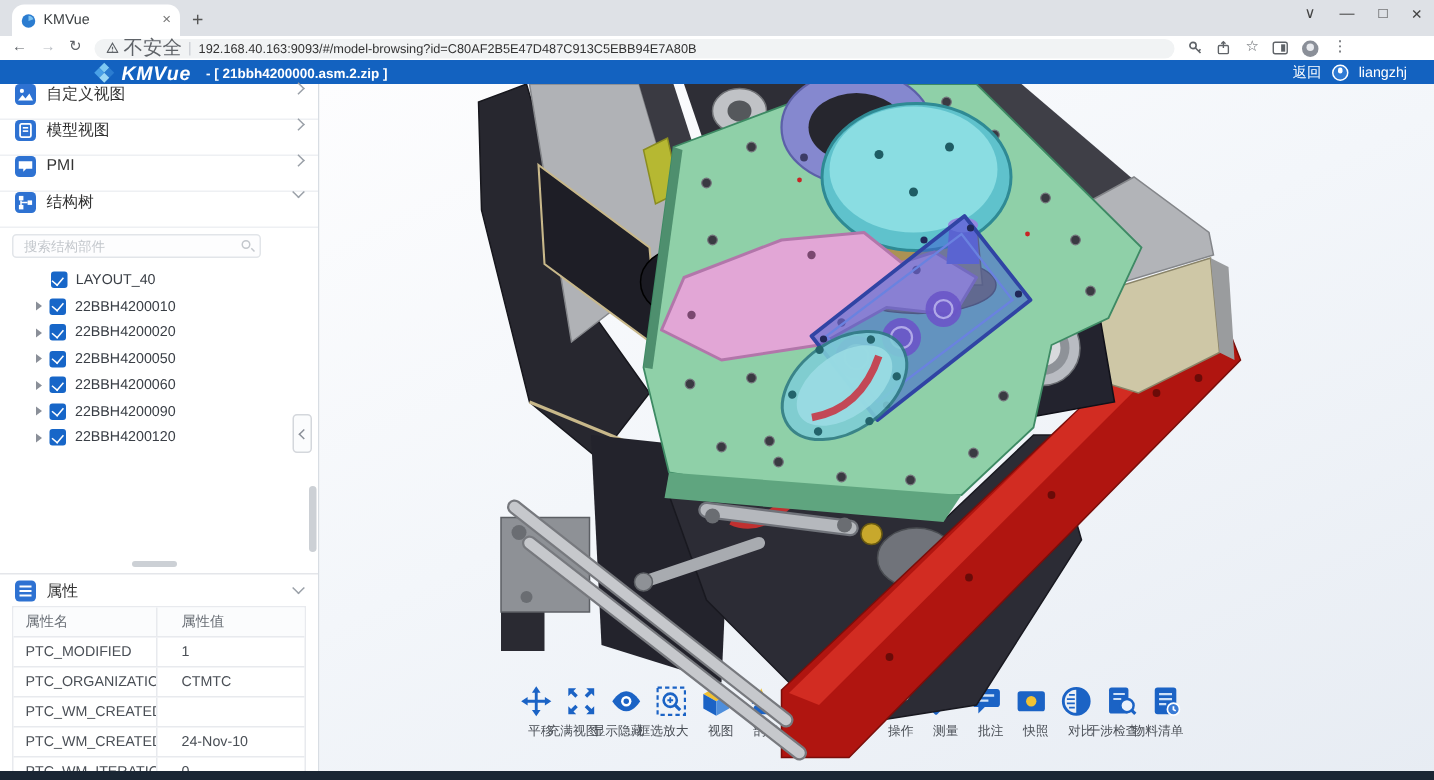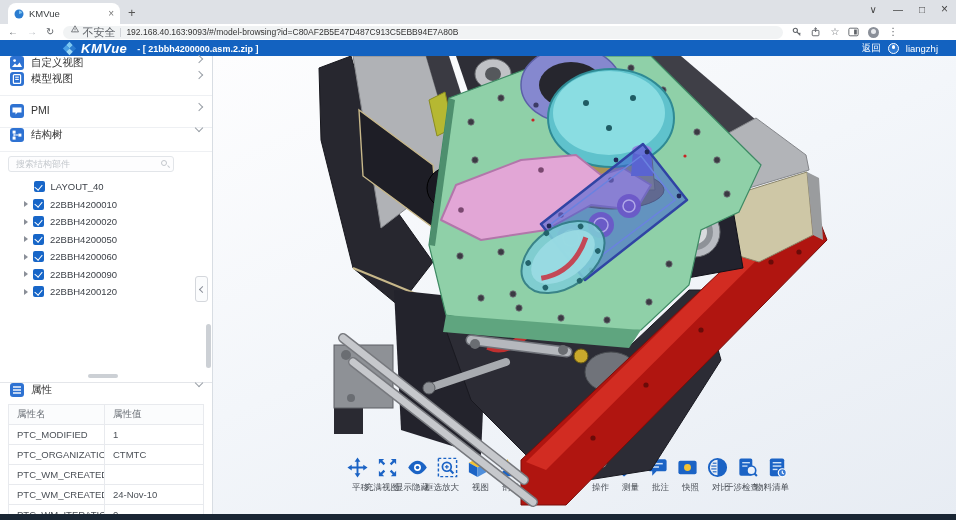--- a/index.html
+++ b/index.html
@@ -11,21 +11,21 @@
   .tabbar { left:0; top:0; width:956px; height:24px; background:#dee1e6; }
   .tab { position:absolute; left:8px; top:3px; width:112px; height:21px; background:#fff; border-radius:8px 8px 0 0; display:flex; align-items:center; padding:0 6px; gap:5px; }
   .tab-title { font-size:9.5px; color:#3c4043; flex:1; white-space:nowrap; overflow:hidden; }
   .tab-close { font-size:10px; color:#777; }
   .newtab { position:absolute; left:128px; top:5px; font-size:13px; color:#555; }
   .wctrls { position:absolute; right:8px; top:2px; display:flex; gap:16px; font-size:10px; color:#444; align-items:center; }
   .addressbar { left:0; top:24px; width:956px; height:16px; background:#fff; display:flex; align-items:center; padding:0 8px; gap:9px; }
   .nav-ic { font-size:10px; color:#5f6368; line-height:1; }
   .nav-ic.dis { color:#b8bcc2; }
   .omnibox { flex:1; height:13px; background:#f1f3f4; border-radius:7px; display:flex; align-items:center; padding:0 8px; gap:5px; max-width:720px; }
-  .sec-label { font-size:11px; color:#5f6368; white-space:nowrap; display:flex; gap:3px; }
+  .sec-label { font-size:13px; color:#5f6368; white-space:nowrap; display:flex; align-items:center; gap:3px; }
   .omni-sep { width:1px; height:9px; background:#d0d3d8; }
   .url-text { font-size:8.5px; color:#333; white-space:nowrap; overflow:hidden; }
   .addr-right { display:flex; gap:9px; align-items:center; }
   .prof-dot { width:11px; height:11px; border-radius:50%; background:#8a8f98; position:relative; }
   .prof-dot:after { content:""; position:absolute; left:3px; top:2px; width:5px; height:5px; border-radius:50%; background:#e8eaee; }
 
   
   .appheader { left:0; top:40px; width:956px; height:16px; background:#1362c0; display:flex; align-items:center; padding:0 10px; color:#fff; }
   .logo-wrap { display:flex; align-items:center; gap:4px; margin-left:52px; }
   .logo-text { font-size:13px; font-weight:bold; font-style:italic; letter-spacing:.5px; }
@@ -51,26 +51,26 @@
   .trow { display:flex; align-items:center; height:17.5px; font-size:9.5px; color:#3a3f46; }
   .trow .ind0 { width:10px; } .trow .ind1 { width:24px; }
   .arr-d { width:0; height:0; border-left:3.5px solid transparent; border-right:3.5px solid transparent; border-top:4.5px solid #8a8f98; margin-right:5px; }
   .arr-r { width:0; height:0; border-top:3.5px solid transparent; border-bottom:3.5px solid transparent; border-left:4.5px solid #8a8f98; margin-right:5px; }
   .arr-n { width:4.5px; margin-right:5px; }
   .cb { width:11px; height:11px; background:#1766c8; border-radius:2px; margin-right:6px; position:relative; flex:none; }
   .cb:after { content:""; position:absolute; left:2.5px; top:1.5px; width:4px; height:6px; border-right:1.5px solid #fff; border-bottom:1.5px solid #fff; transform:rotate(40deg); }
   .hthumb { position:absolute; left:88px; top:318px; width:30px; height:4px; border-radius:2px; background:#ccd0d5; }
   .vthumb { position:absolute; left:206px; top:268px; width:5px; height:44px; border-radius:2.5px; background:#ccd0d5; }
   .props-div { position:absolute; left:0; top:326px; width:212px; height:1px; background:#e4e6ea; }
-  .props-head { position:absolute; left:0; top:327px; width:212px; height:21px; display:flex; padding:0 10px; }
+  .props-head { position:absolute; left:0; top:327px; width:212px; height:21px; display:flex; align-items:center; padding:0 10px; }
   .ptable { position:absolute; left:8px; top:348px; width:196px; border:1px solid #e8eaee; border-bottom:none; font-size:9.5px; }
   .prow { display:flex; height:20px; border-bottom:1px solid #e8eaee; align-items:center; }
   .prow.head { color:#6b7077; background:#fbfcfd; }
   .pc1 { width:96px; padding-left:8px; color:#4a4f56; white-space:nowrap; overflow:hidden; border-right:1px solid #e8eaee; height:100%; display:flex; align-items:center; }
-  .pc2 { flex:1; padding-left:8px; color:#4a4f56; white-space:nowrap; overflow:hidden; }
+  .pc2 { flex:1; padding-left:8px; color:#4a4f56; white-space:nowrap; overflow:hidden;margin-left:8px; }
   .prow.head .pc1,.prow.head .pc2 { color:#6b7077; }
 
   
   .viewport { left:213px; top:56px; width:743px; height:464px; background:linear-gradient(155deg,#fdfdfe 0%,#f3f6fa 45%,#e7ecf3 100%); overflow:hidden; }
   .collapse-handle { left:195px; top:276px; width:13px; height:26px; background:#fbfcfd; border:1px solid #d4d7dc; border-radius:3px; z-index:30; display:flex; align-items:center; justify-content:center; }
   .collapse-handle span { width:5px; height:5px; border-left:1.4px solid #8a8f98; border-bottom:1.4px solid #8a8f98; transform:rotate(45deg); margin-left:2px; }
   .toolbar { position:absolute; left:128px; top:400px; display:flex; gap:2px; z-index:1; }
   .titem { width:28px; display:flex; flex-direction:column; align-items:flex-end; gap:3px; }
   .titem svg { width:23px; height:23px; }
   .tlabel { font-size:8.5px; color:#4a4f56; white-space:nowrap; }
@@ -156,21 +156,21 @@
   <div class="panel-row" style="top:0;">
     <span class="p-ic">
         <svg viewBox="0 0 14 14">
           <circle cx="4.6" cy="4.6" r="1.4" fill="#fff"></circle>
           <path d="M2 11l3-3.6 2 2.2 2.6-3.2L12 11z" fill="#fff"></path>
         </svg>
       </span>
     <span class="p-label">自定义视图</span>
     <span class="chv"></span>
   </div>
-  <div class="panel-row" style="top:16px;">
+  <div class="panel-row" style="top:24px;">
     <span class="p-ic">
         <svg viewBox="0 0 14 14">
           <rect x="3.4" y="2.6" width="7.2" height="8.8" rx="1" fill="none" stroke="#fff" stroke-width="1.2"></rect>
           <line x1="5.2" y1="5.2" x2="8.8" y2="5.2" stroke="#fff" stroke-width="1.1"></line>
           <line x1="5.2" y1="7.4" x2="8.8" y2="7.4" stroke="#fff" stroke-width="1.1"></line>
         </svg>
       </span>
     <span class="p-label">模型视图</span>
     <span class="chv"></span>
   </div>

